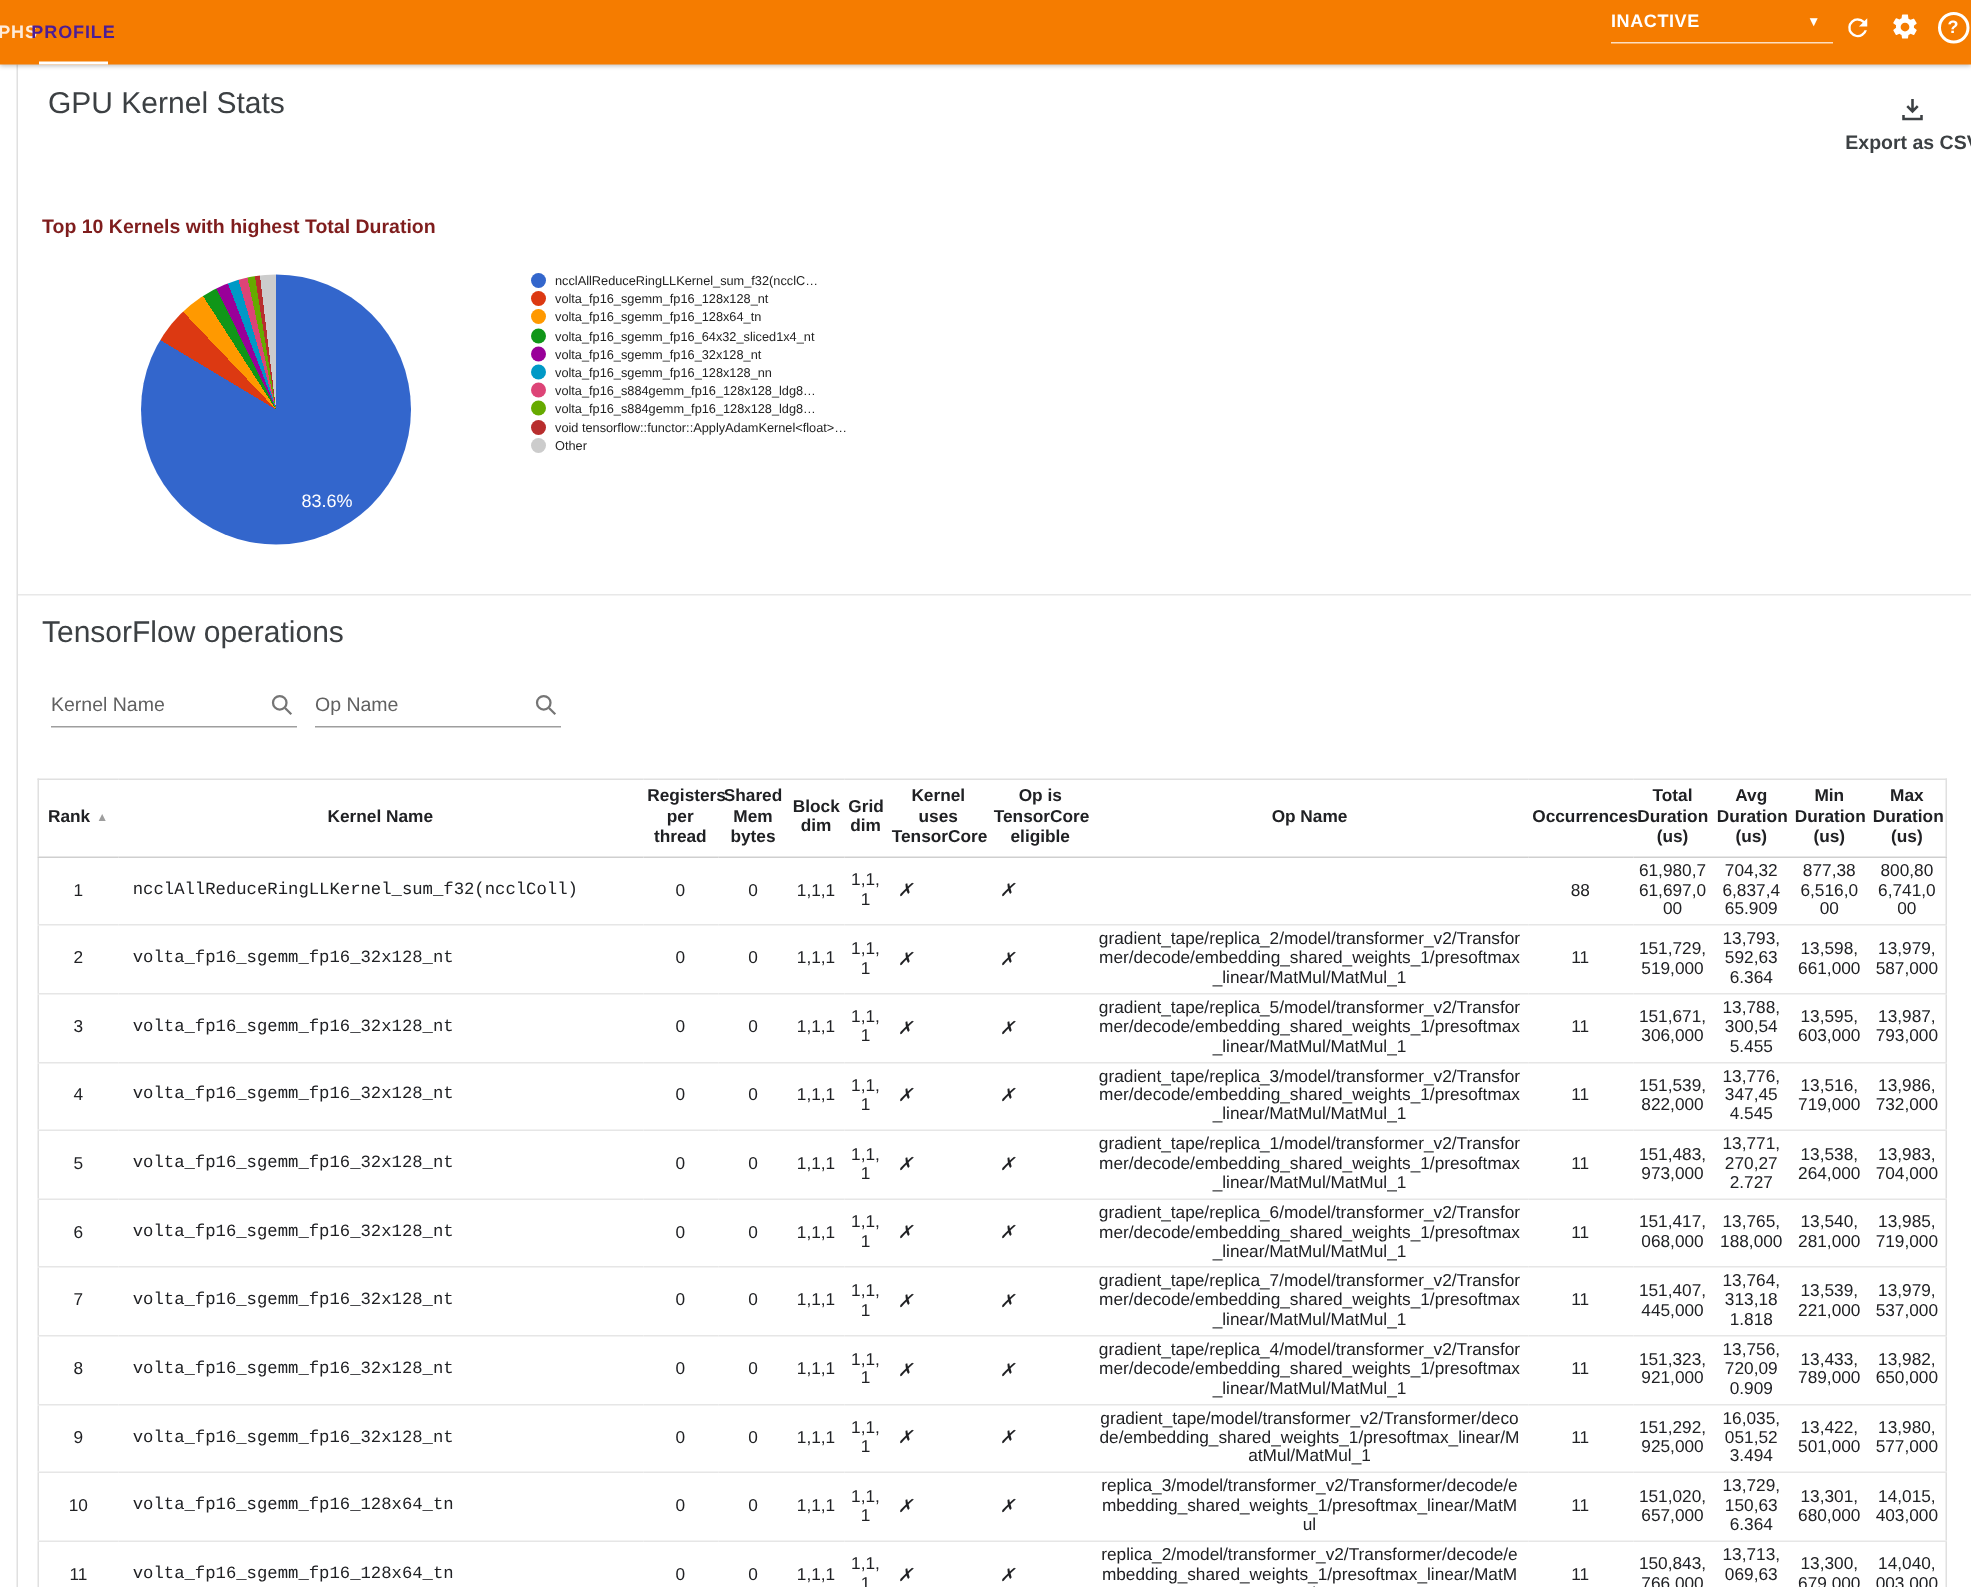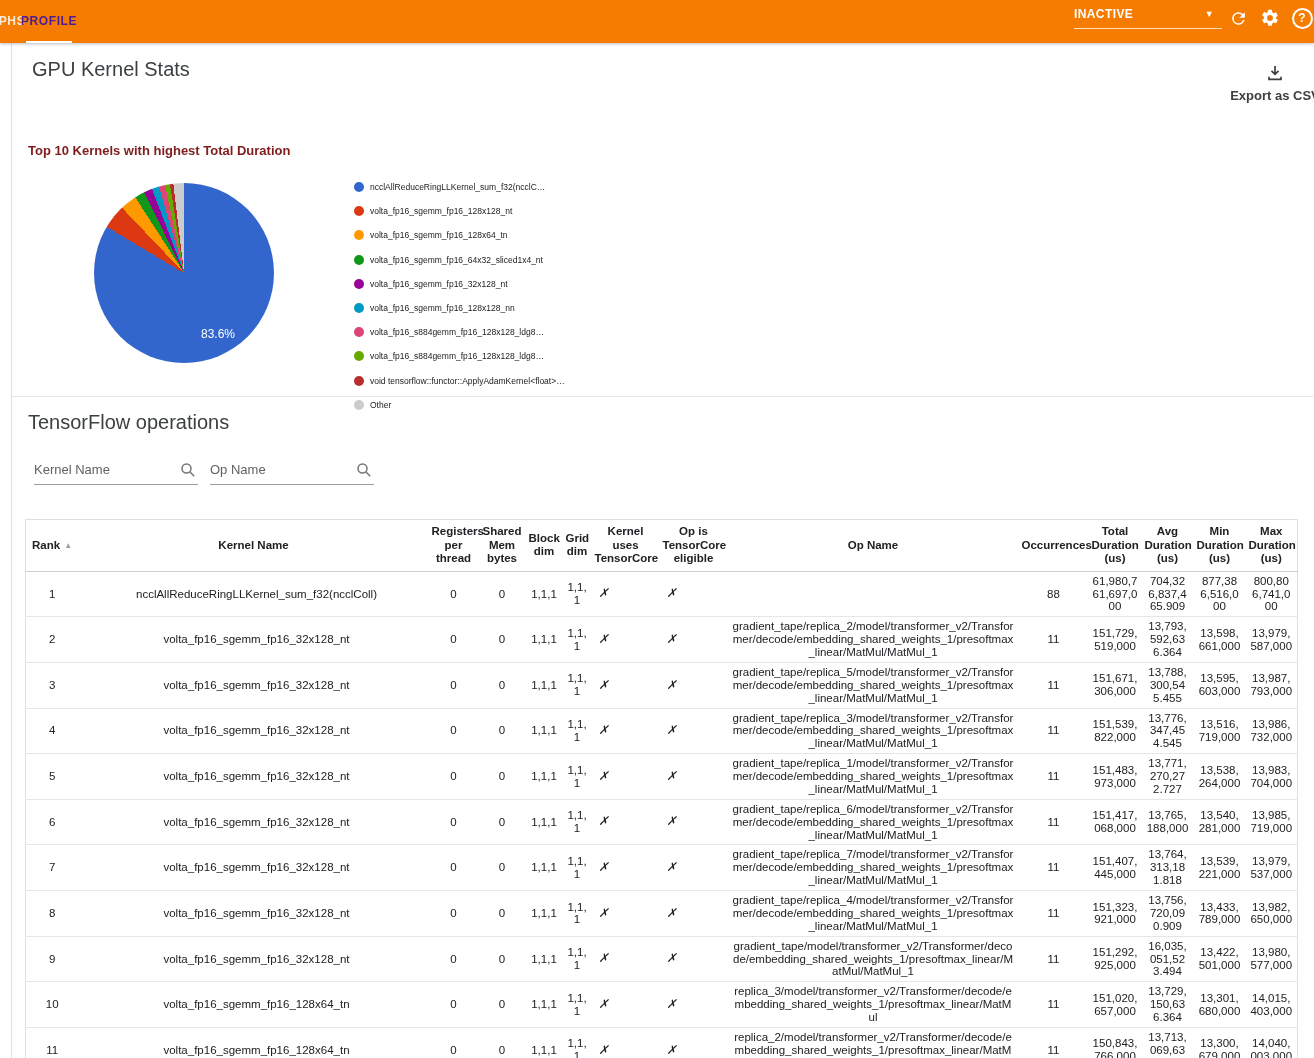--- a/index.html
+++ b/index.html
@@ -27,21 +27,21 @@
 
   
   .h1{position:absolute;left:32px;top:58px;font-size:20px;font-weight:400;color:#3c4043;}
   .export{position:absolute;left:1195px;top:64px;width:104px;text-align:center;color:#3c4043;cursor:pointer;margin-left:28px;}
   .export .dl{display:block;margin:0 auto 4px auto;width:18px;height:18px;}
   .export .lbl{font-size:13px;font-weight:bold;}
   .chart-title{position:absolute;left:28px;top:143px;font-size:13px;font-weight:bold;color:#7f1d1d;}
   .pie{position:absolute;left:94px;top:183px;width:180px;height:180px;border-radius:50%;}
   .pie-label{position:absolute;left:124px;top:151px;transform:translate(-50%,-50%);
              color:#fff;font-size:12px;}
-  .legend{position:absolute;left:354px;top:182px;width:212px;display:flex;flex-direction:column;gap:14px;}
+  .legend{position:absolute;left:354px;top:182px;width:212px;display:flex;flex-direction:column;gap:2px;}
   .legend-item{display:flex;align-items:flex-start;cursor:pointer;}
   .legend-dot{width:10px;height:10px;border-radius:50%;margin-right:6px;flex-shrink:0;}
   .legend-label{font-size:8.5px;line-height:1.2;color:#222;word-break:break-word;}
 
   .section-divider{position:absolute;left:12px;top:396px;width:1302px;height:1px;background:#e8e8e8;}
 
   
   .h2{position:absolute;left:28px;top:411px;font-size:20px;font-weight:400;color:#3c4043;}
   .field{position:absolute;top:458px;width:164px;}
   .field.f1{left:34px;}
@@ -55,21 +55,21 @@
   
   table.ops{position:absolute;left:25px;top:519px;width:1272px;border-collapse:collapse;table-layout:fixed;
             border:1px solid #e0e0e0;color:#202124;}
   th{font-size:11.5px;font-weight:bold;text-align:center;vertical-align:middle;line-height:1.18;
      padding:5px 3px;border-bottom:1px solid #cfcfcf;cursor:pointer;}
   th.c-rank{text-align:left;padding-left:6px;}
   th.c-occurrences{white-space:nowrap;}
   .sort-arrow{color:#9e9e9e;font-size:8px;margin-left:4px;vertical-align:1px;}
   td{font-size:11.5px;border-bottom:1px solid #e6e6e6;padding:3px 4px;vertical-align:middle;
      text-align:center;line-height:1.12;height:32px;overflow:hidden;}
-  td.c-kernel{text-align:center;padding-left:10px;word-break:break-all;}
+  td.c-kernel{text-align:left;padding-left:10px;word-break:break-all;font-family:Liberation Mono, monospace;}
   td.c-op_name{text-align:center;word-break:break-all;}
   td.c-grid_dim,td.c-total,td.c-avg,td.c-min,td.c-max{word-break:break-all;}
   td.c-uses_tensorcore,td.c-tensorcore_eligible{text-align:left;padding-left:7px;font-size:12px;font-style:italic;}
 </style>
 </head>
 <body>
 
 <div class="root">
 
   <div class="toolbar">

